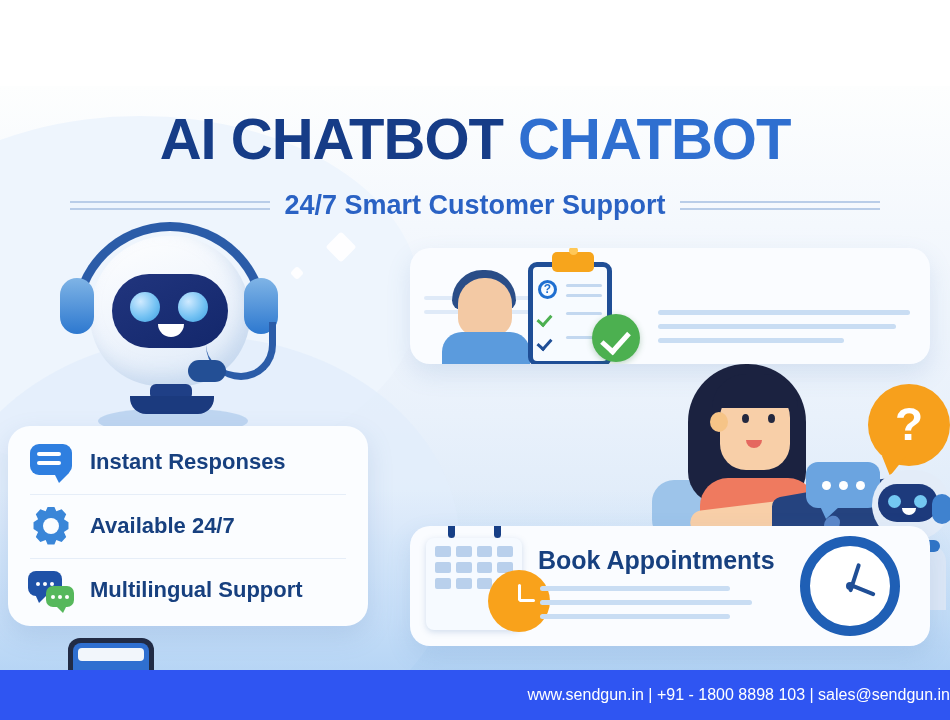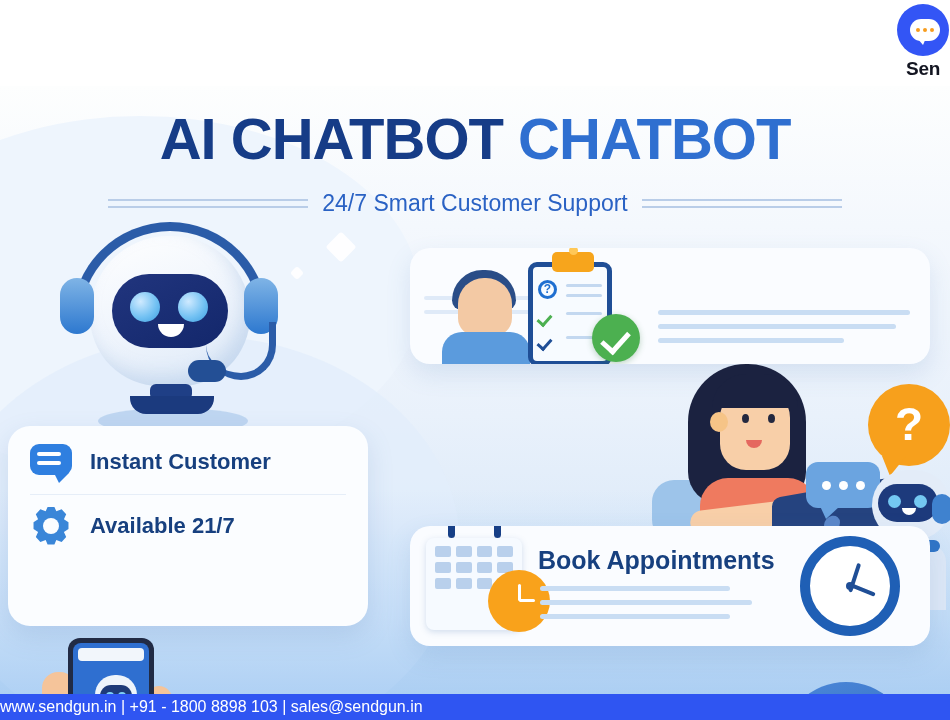--- a/index.html
+++ b/index.html
@@ -37,21 +37,21 @@
 
   
   .title{position:absolute;left:0;top:24px;width:950px;text-align:center;
     font-size:58px;font-weight:bold;letter-spacing:-1px;line-height:1;white-space:nowrap;}
   .t-dark{color:#163c87;}
   .t-light{color:#2f6fd0;}
   .sub-row{position:absolute;left:0;top:104px;width:950px;display:flex;align-items:center;
     justify-content:center;gap:14px;}
   .rules{flex:0 0 200px;display:flex;flex-direction:column;gap:5px;}
   .rules i{display:block;height:2px;background:#b9cde8;}
-  .sub-text{font-size:23px;font-weight:normal;color:#2a62c4;white-space:nowrap;}
+  .sub-text{font-size:27px;font-weight:bold;color:#2a62c4;white-space:nowrap;}
 
   
   .mascot{position:absolute;left:38px;top:140px;width:260px;height:200px;}
   .m-head{position:absolute;left:52px;top:10px;width:160px;height:150px;border-radius:78px 78px 70px 70px;
     background:linear-gradient(160deg,#ffffff 0%,#eef4fc 55%,#dbe8f7 100%);
     box-shadow:inset -8px -10px 18px rgba(150,180,220,.35);}
   .m-visor{position:absolute;left:22px;top:38px;width:116px;height:74px;border-radius:38px;
     background:linear-gradient(150deg,#21357e 0%,#13276b 100%);}
   .m-eye{position:absolute;top:18px;width:30px;height:30px;border-radius:50%;
     background:radial-gradient(circle at 35% 32%,#cfeaff 0%,#74c2f3 55%,#3a9de0 100%);}
@@ -185,41 +185,29 @@
     background:#fff;border:10px solid #1f5fb5;box-sizing:border-box;}
   .clk-big:before{content:"";position:absolute;left:38px;top:16px;width:4px;height:30px;background:#1f4e96;border-radius:2px;transform-origin:bottom;transform:rotate(18deg);}
   .clk-big:after{content:"";position:absolute;left:40px;top:42px;width:26px;height:4px;background:#1f4e96;border-radius:2px;transform:rotate(22deg);}
   .clk-pin{position:absolute;left:36px;top:36px;width:8px;height:8px;border-radius:50%;background:#1f4e96;z-index:2;}
 
   .cloud-circ{position:absolute;left:782px;top:596px;width:128px;height:128px;border-radius:50%;
     background:linear-gradient(160deg,#4b87d8 0%,#2a63ba 100%);overflow:hidden;}
   .cc-dot{position:absolute;width:7px;height:7px;border-radius:50%;background:#fff;}
 
   
-  .footer{position:absolute;left:0;bottom:0;width:950px;height:26px;background:#2f55f2;
-    display:flex;align-items:center;justify-content:flex-start;z-index:50;}
+  .footer{position:absolute;left:0;bottom:0;width:950px;height:50px;background:#2f55f2;
+    display:flex;align-items:center;justify-content:flex-end;z-index:50;}
   .footer span{color:#fff;font-size:16px;white-space:nowrap;}
 </style>
 </head>
 <body>
 
 <div class="page">
 
-  <div class="topbar">
-    <div class="logo-wrap">
-      <div class="logo-mark">
-        <div class="logo-bubble">
-          <span class="logo-dot"></span>
-            <span class="logo-dot"></span>
-            <span class="logo-dot"></span>
-        </div>
-      </div>
-      <div class="logo-text">Sen</div>
-    </div>
-  </div>
 
   <div class="info">
 
     <div class="blob blob-a"></div>
     <div class="blob blob-b"></div>
     <div class="wave"></div>
     <div class="sparkle" style="left:330px;top:150px;width:22px;height:22px;"></div>
     <div class="sparkle" style="left:292px;top:182px;width:10px;height:10px;"></div>
     <div class="sparkle" style="left:746px;top:362px;width:16px;height:16px;opacity:.75;"></div>
 
@@ -258,31 +246,46 @@
     </div>
 
     <div class="feat-card">
 
       <div class="feat-row">
         <span class="ic">
           <span class="ic-bubble"></span>
           <span class="ic-line" style="top:11px;"></span>
           <span class="ic-line" style="top:20px;"></span>
         </span>
-        <span class="feat-label">Instant Customer</span>
+        <span class="feat-label">Instant Responses</span>
       </div>
 
       <div class="feat-row">
         <span class="ic">
           <span class="ic-gear"></span>
             <span class="ic-gear-hole"></span>
         </span>
-        <span class="feat-label">Available 21/7</span>
-      </div>
-
+        <span class="feat-label">Available 24/7</span>
+      </div>
+
+      <div class="feat-row">
+        <span class="ic">
+          <span class="ic-mb1">
+              <i class="wd"></i>
+              <i class="wd"></i>
+              <i class="wd"></i>
+            </span>
+          <span class="ic-mb2">
+              <i class="wd"></i>
+              <i class="wd"></i>
+              <i class="wd"></i>
+            </span>
+        </span>
+        <span class="feat-label">Multilingual Support</span>
+      </div>
     </div>
 
     <div class="hand"></div>
     <div class="hand2"></div>
     <div class="phone">
       <div class="phone-scr">
         <span class="phone-bar"></span>
         <span class="phone-bot">
           <span class="phone-visor">
             <span class="phone-eye" style="left:6px;"></span>

